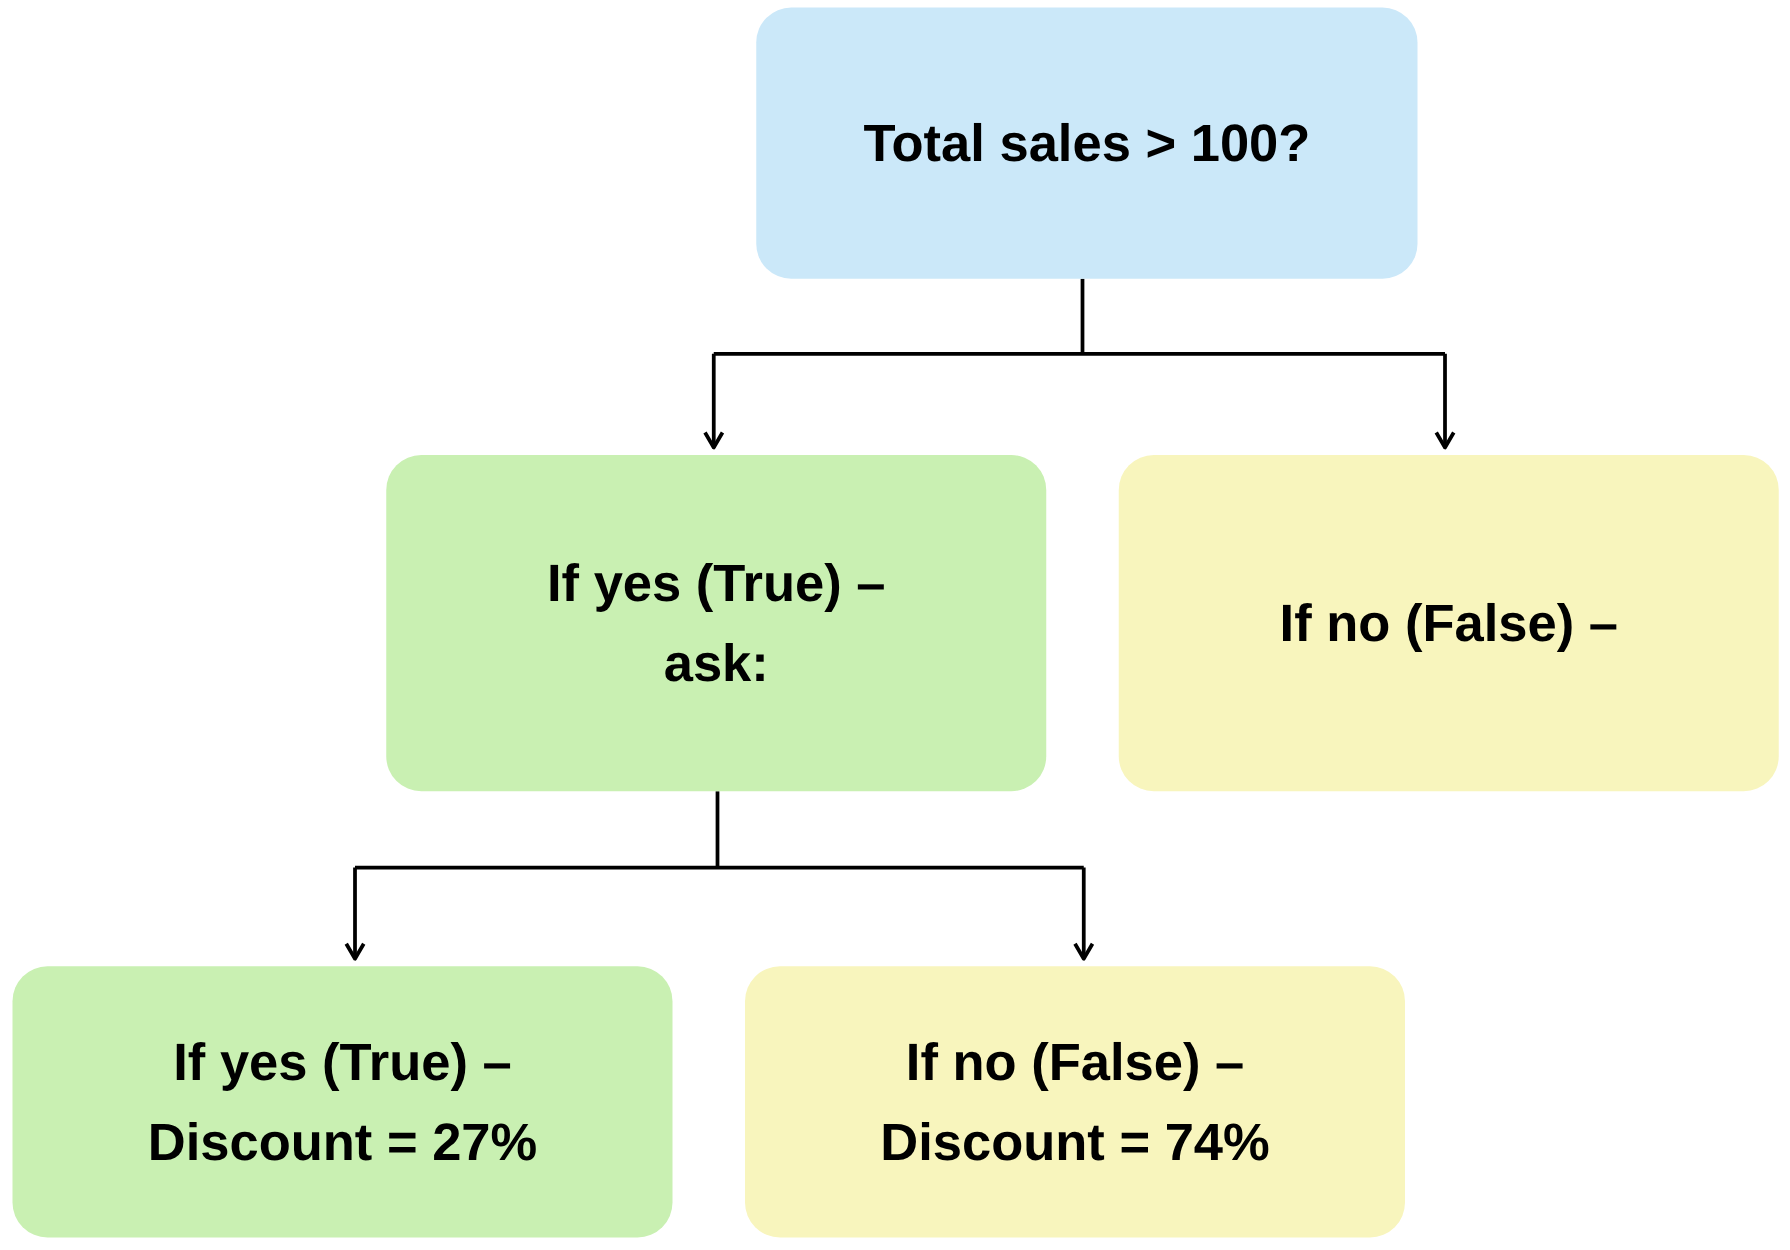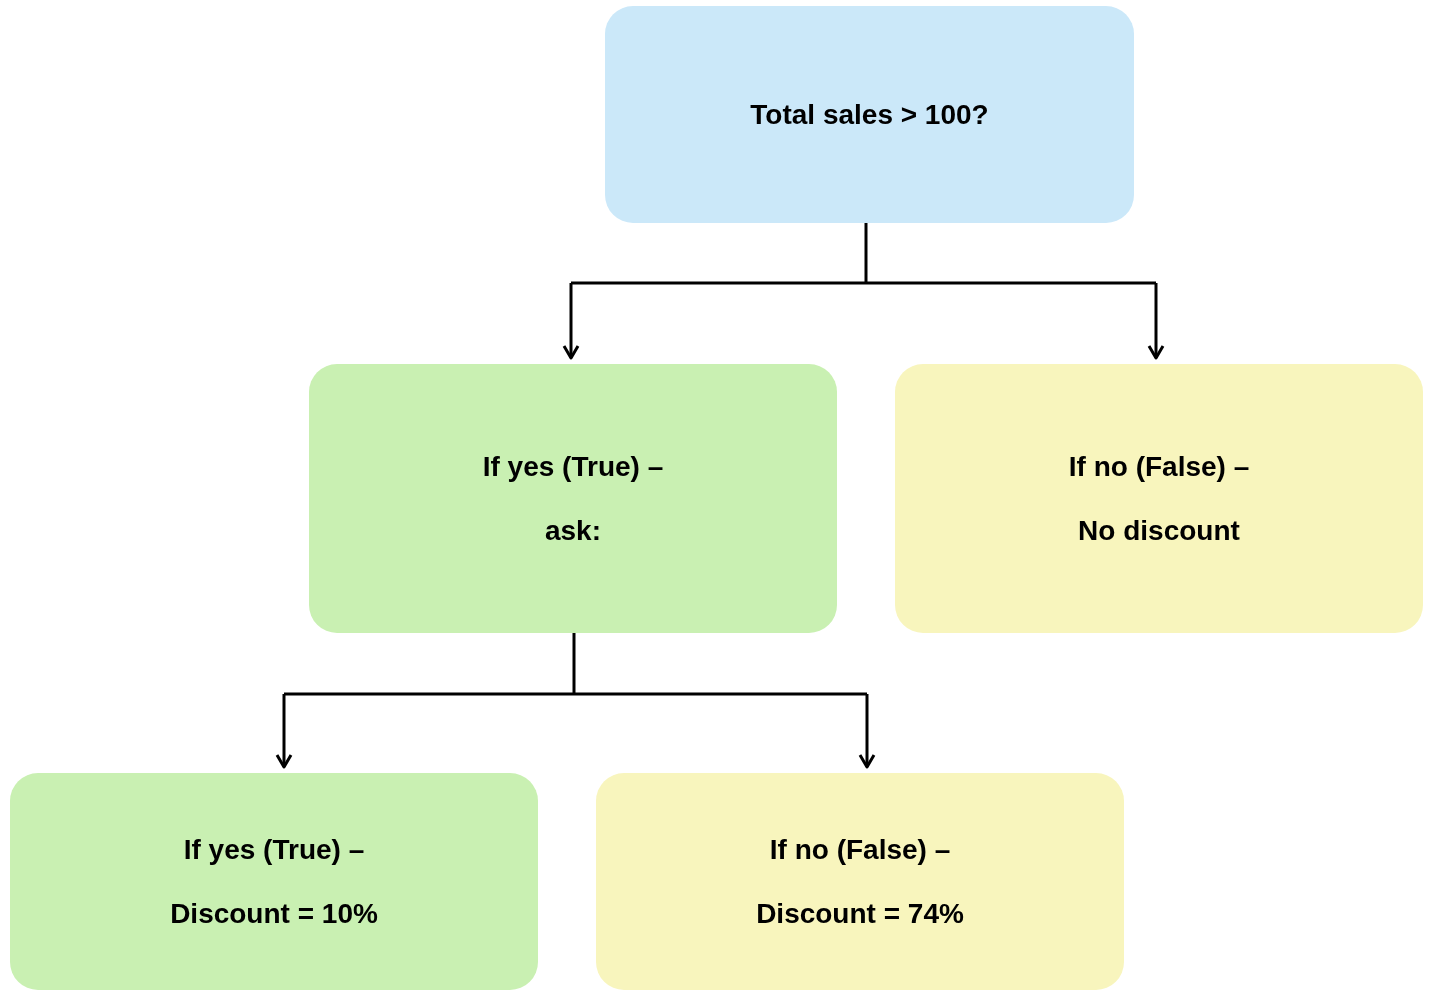--- a/index.html
+++ b/index.html
@@ -25,21 +25,21 @@
   .node {
     position: absolute;
     border-radius: 28px;
     display: flex;
     flex-direction: column;
     align-items: center;
     justify-content: center;
     text-align: center;
     color: #000000;
     font-weight: bold;
-    font-size: 28px;
+    font-size: 42px;
     line-height: 64px;
   }
   #node-root        { left: 605px; top:   6px; width: 529px; height: 217px; background: #cbe8f9; }
   #node-yes-branch  { left: 309px; top: 364px; width: 528px; height: 269px; background: #c9f0b2; }
   #node-no-branch   { left: 895px; top: 364px; width: 528px; height: 269px; background: #f8f5bd; }
   #node-yes-yes     { left:  10px; top: 773px; width: 528px; height: 217px; background: #c9f0b2; }
   #node-yes-no      { left: 596px; top: 773px; width: 528px; height: 217px; background: #f8f5bd; }
 </style>
 </head>
 <body>
@@ -68,26 +68,25 @@
     <div>Total sales &gt; 100?</div>
   </div>
 
   <div class="node" id="node-yes-branch">
     <div>If yes (True) –</div>
     <div>ask:</div>
   </div>
 
   <div class="node" id="node-no-branch">
     <div>If no (False) –</div>
-    <div>No discount</div>
   </div>
 
   <div class="node" id="node-yes-yes">
     <div>If yes (True) –</div>
-    <div>Discount = 10%</div>
+    <div>Discount = 27%</div>
   </div>
 
   <div class="node" id="node-yes-no">
     <div>If no (False) –</div>
     <div>Discount = 74%</div>
   </div>
 
 </div>
 
 </body></html>

